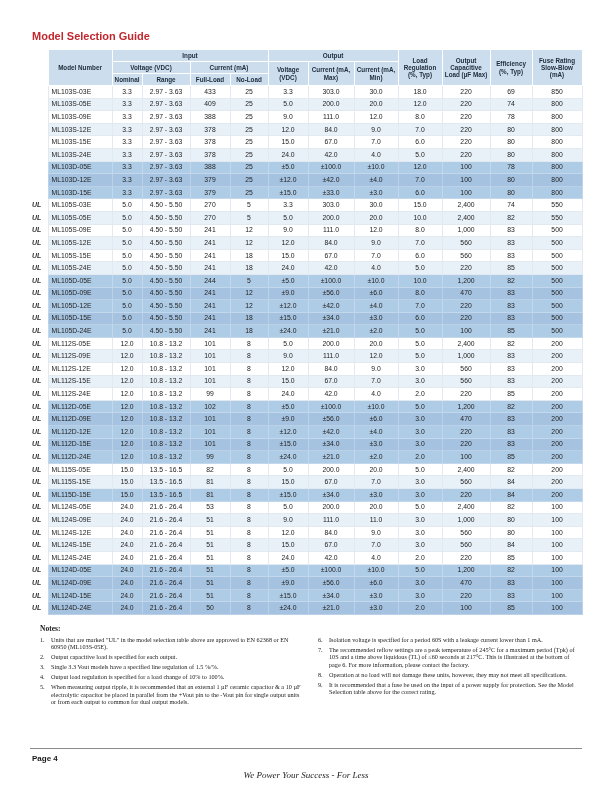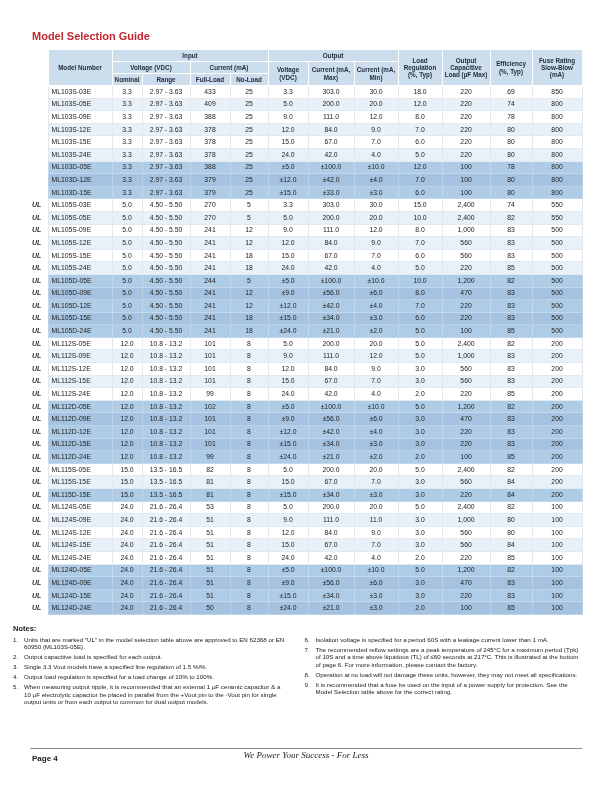--- a/index.html
+++ b/index.html
@@ -29,32 +29,32 @@
   }
   tbody td.model { text-align:left; padding-left:3px; }
   tr.stripe td { background:#e9f1f8; }
   tr.dual-a td { background:#afcce6; border-color:#c3d8ec; }
   tr.dual-b td { background:#a5c3e0; border-color:#bad1e8; }
   tbody td.ulcell {
     background:#fff; border:none; font-style:italic; font-weight:bold;
     font-size:7px; color:#333; text-align:left; padding-left:2px;
   }
 
-  .notes { margin:9px 32px 0 13px; }
+  .notes { margin:9px 32px 0 40px;font-family:Liberation Serif, serif; }
   .notes-title { font-size:7.5px; font-weight:bold; margin-bottom:3px; }
   .notes-cols { display:flex; gap:16px; }
   .notes-col { flex:1; }
   .note { display:flex; font-size:6.2px; line-height:7.5px; color:#222; margin-bottom:2.5px; }
   .note-num { width:11px; flex:none; }
   .note-text { flex:1; }
 
   .footer { position:absolute; left:30px; right:30px; bottom:26px;
     border-top:1px solid #8a8a8a; padding-top:5px; height:18px; }
   .page-num { position:absolute; left:2px; top:5px; font-size:8px; font-weight:bold; }
-  .tagline { position:absolute; left:0; right:0; top:1px; text-align:center;
+  .tagline { position:absolute; left:0; right:0; top:21px; text-align:center;
     font-family:"Liberation Serif", serif; font-style:italic; font-size:9px; color:#222; }
 </style>
 </head>
 <body>
 
 <div class="page">
 
   <div class="hdr">
     <div class="doc-title">Model Selection Guide</div>
   </div>

